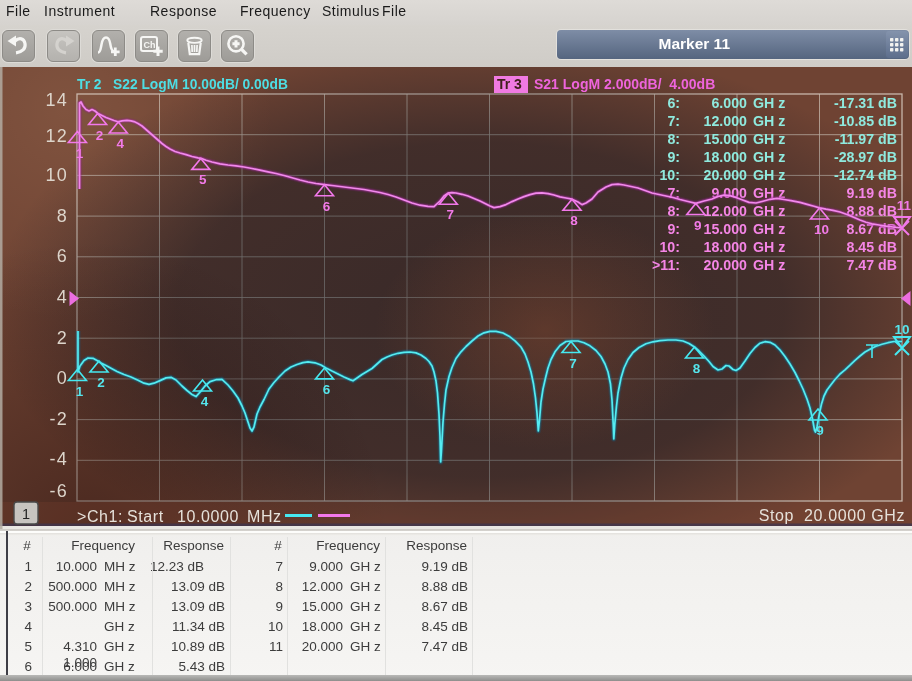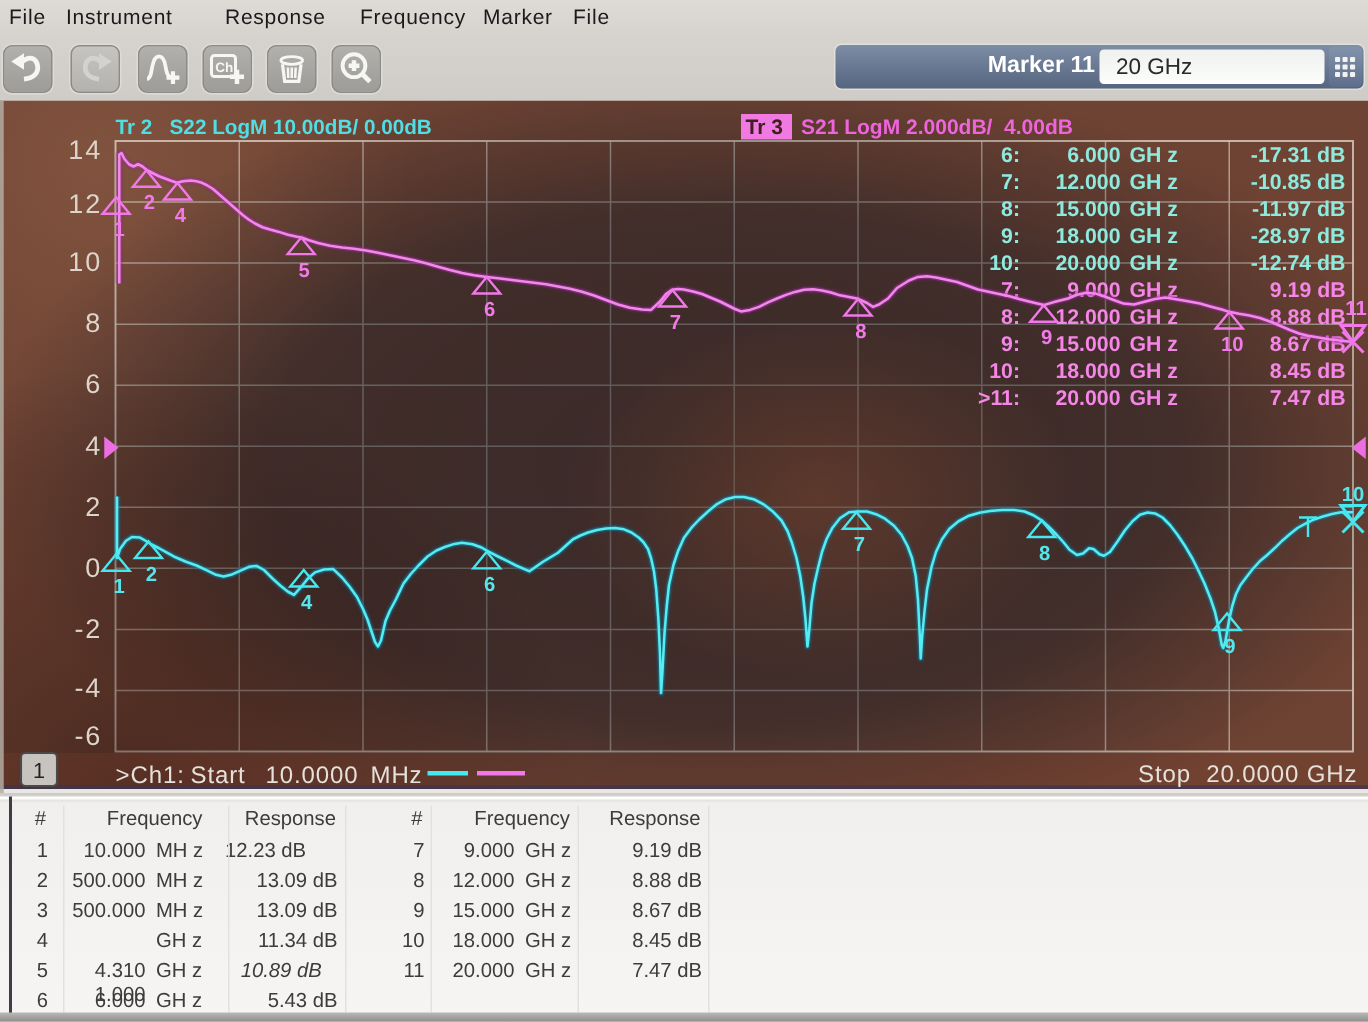--- a/index.html
+++ b/index.html
@@ -15,21 +15,21 @@
 #tablearea{position:absolute;left:0;top:529px;width:912px;height:152px;background:linear-gradient(#f0efed,#f6f5f3);color:#3c3c3c;font-size:13.5px;}
 .sep{position:absolute;top:8px;width:1px;height:138px;background:#e1e1df;}
 </style>
 </head>
 <body>
 <div id="menubar">
 <span style="left:6px">File</span>
 <span style="left:44px">Instrument</span>
 <span style="left:150px">Response</span>
 <span style="left:240px">Frequency</span>
-<span style="left:322px">Marker</span>
+<span style="left:322px">Stimulus</span>
 <span style="left:382px">File</span>
 </div>
 <div id="toolbar">
 <div class="tbtn" style="left:2px">
       <svg width="31" height="30" viewBox="0 0 31 30">
         <path d="M12 10 C16.5 6,21 7.5,22 12.5 C23 17.5,19.5 21,13 21.8" stroke="#f6f6f4" stroke-width="3.2" fill="none"></path>
         <path d="M4.5 10 L13 4.5 L13 15.5 Z" fill="#f6f6f4"></path>
       </svg>
     </div>
     <div class="tbtn" style="left:47px;background:linear-gradient(#c6c4c0,#b4b2ae)">
@@ -61,21 +61,20 @@
     <div class="tbtn" style="left:221px">
       <svg width="31" height="30" viewBox="0 0 31 30">
         <circle cx="14" cy="12.8" r="7.6" stroke="#f6f6f4" stroke-width="2.6" fill="none"></circle>
         <path d="M14 9.2 V16.4 M10.4 12.8 H17.6" stroke="#f6f6f4" stroke-width="3"></path>
         <path d="M19.7 18.5 L24.6 23.4" stroke="#f6f6f4" stroke-width="3.2"></path>
       </svg>
     </div>
 </div>
 <div id="mkbar">
 <div id="mklab">Marker 11</div>
-<div id="mkinput">20 GHz</div>
 <div id="keypad"><svg width="22" height="27" viewBox="0 0 22 27">
         <rect x="4" y="7" width="3.4" height="3.4" rx="0.7" fill="#f2f2f0"></rect>
         <rect x="9" y="7" width="3.4" height="3.4" rx="0.7" fill="#f2f2f0"></rect>
         <rect x="14" y="7" width="3.4" height="3.4" rx="0.7" fill="#f2f2f0"></rect>
         <rect x="4" y="12" width="3.4" height="3.4" rx="0.7" fill="#f2f2f0"></rect>
         <rect x="9" y="12" width="3.4" height="3.4" rx="0.7" fill="#f2f2f0"></rect>
         <rect x="14" y="12" width="3.4" height="3.4" rx="0.7" fill="#f2f2f0"></rect>
         <rect x="4" y="17" width="3.4" height="3.4" rx="0.7" fill="#f2f2f0"></rect>
         <rect x="9" y="17" width="3.4" height="3.4" rx="0.7" fill="#f2f2f0"></rect>
         <rect x="14" y="17" width="3.4" height="3.4" rx="0.7" fill="#f2f2f0"></rect>
@@ -267,21 +266,21 @@
     <span style="position:absolute;left:30px;top:70px;width:67px;text-align:right;" class="">500.000</span>
     <span style="position:absolute;left:104px;top:70px;" class="">MH z</span>
     <span style="position:absolute;left:150px;top:70px;width:75px;text-align:right;" class="">13.09 dB</span>
     <span style="position:absolute;left:12px;top:90px;width:20px;text-align:right;" class="">4</span>
     <span style="position:absolute;left:30px;top:90px;width:67px;text-align:right;margin-top:36px;" class="">1.000</span>
     <span style="position:absolute;left:104px;top:90px;" class="">GH z</span>
     <span style="position:absolute;left:150px;top:90px;width:75px;text-align:right;" class="">11.34 dB</span>
     <span style="position:absolute;left:12px;top:110px;width:20px;text-align:right;" class="">5</span>
     <span style="position:absolute;left:30px;top:110px;width:67px;text-align:right;" class="">4.310</span>
     <span style="position:absolute;left:104px;top:110px;" class="">GH z</span>
-    <span style="position:absolute;left:150px;top:110px;width:75px;text-align:center;font-style:italic;" class="">10.89 dB</span>
+    <span style="position:absolute;left:150px;top:110px;width:75px;text-align:right;" class="">10.89 dB</span>
     <span style="position:absolute;left:12px;top:130px;width:20px;text-align:right;" class="">6</span>
     <span style="position:absolute;left:30px;top:130px;width:67px;text-align:right;" class="">6.000</span>
     <span style="position:absolute;left:104px;top:130px;" class="">GH z</span>
     <span style="position:absolute;left:150px;top:130px;width:75px;text-align:right;" class="">5.43 dB</span>
     <span style="position:absolute;left:258px;top:30px;width:25px;text-align:right;" class="">7</span>
     <span style="position:absolute;left:285px;top:30px;width:58px;text-align:right;" class="">9.000</span>
     <span style="position:absolute;left:350px;top:30px;" class="">GH z</span>
     <span style="position:absolute;left:392px;top:30px;width:76px;text-align:right;" class="">9.19 dB</span>
     <span style="position:absolute;left:258px;top:50px;width:25px;text-align:right;" class="">8</span>
     <span style="position:absolute;left:285px;top:50px;width:58px;text-align:right;" class="">12.000</span>

